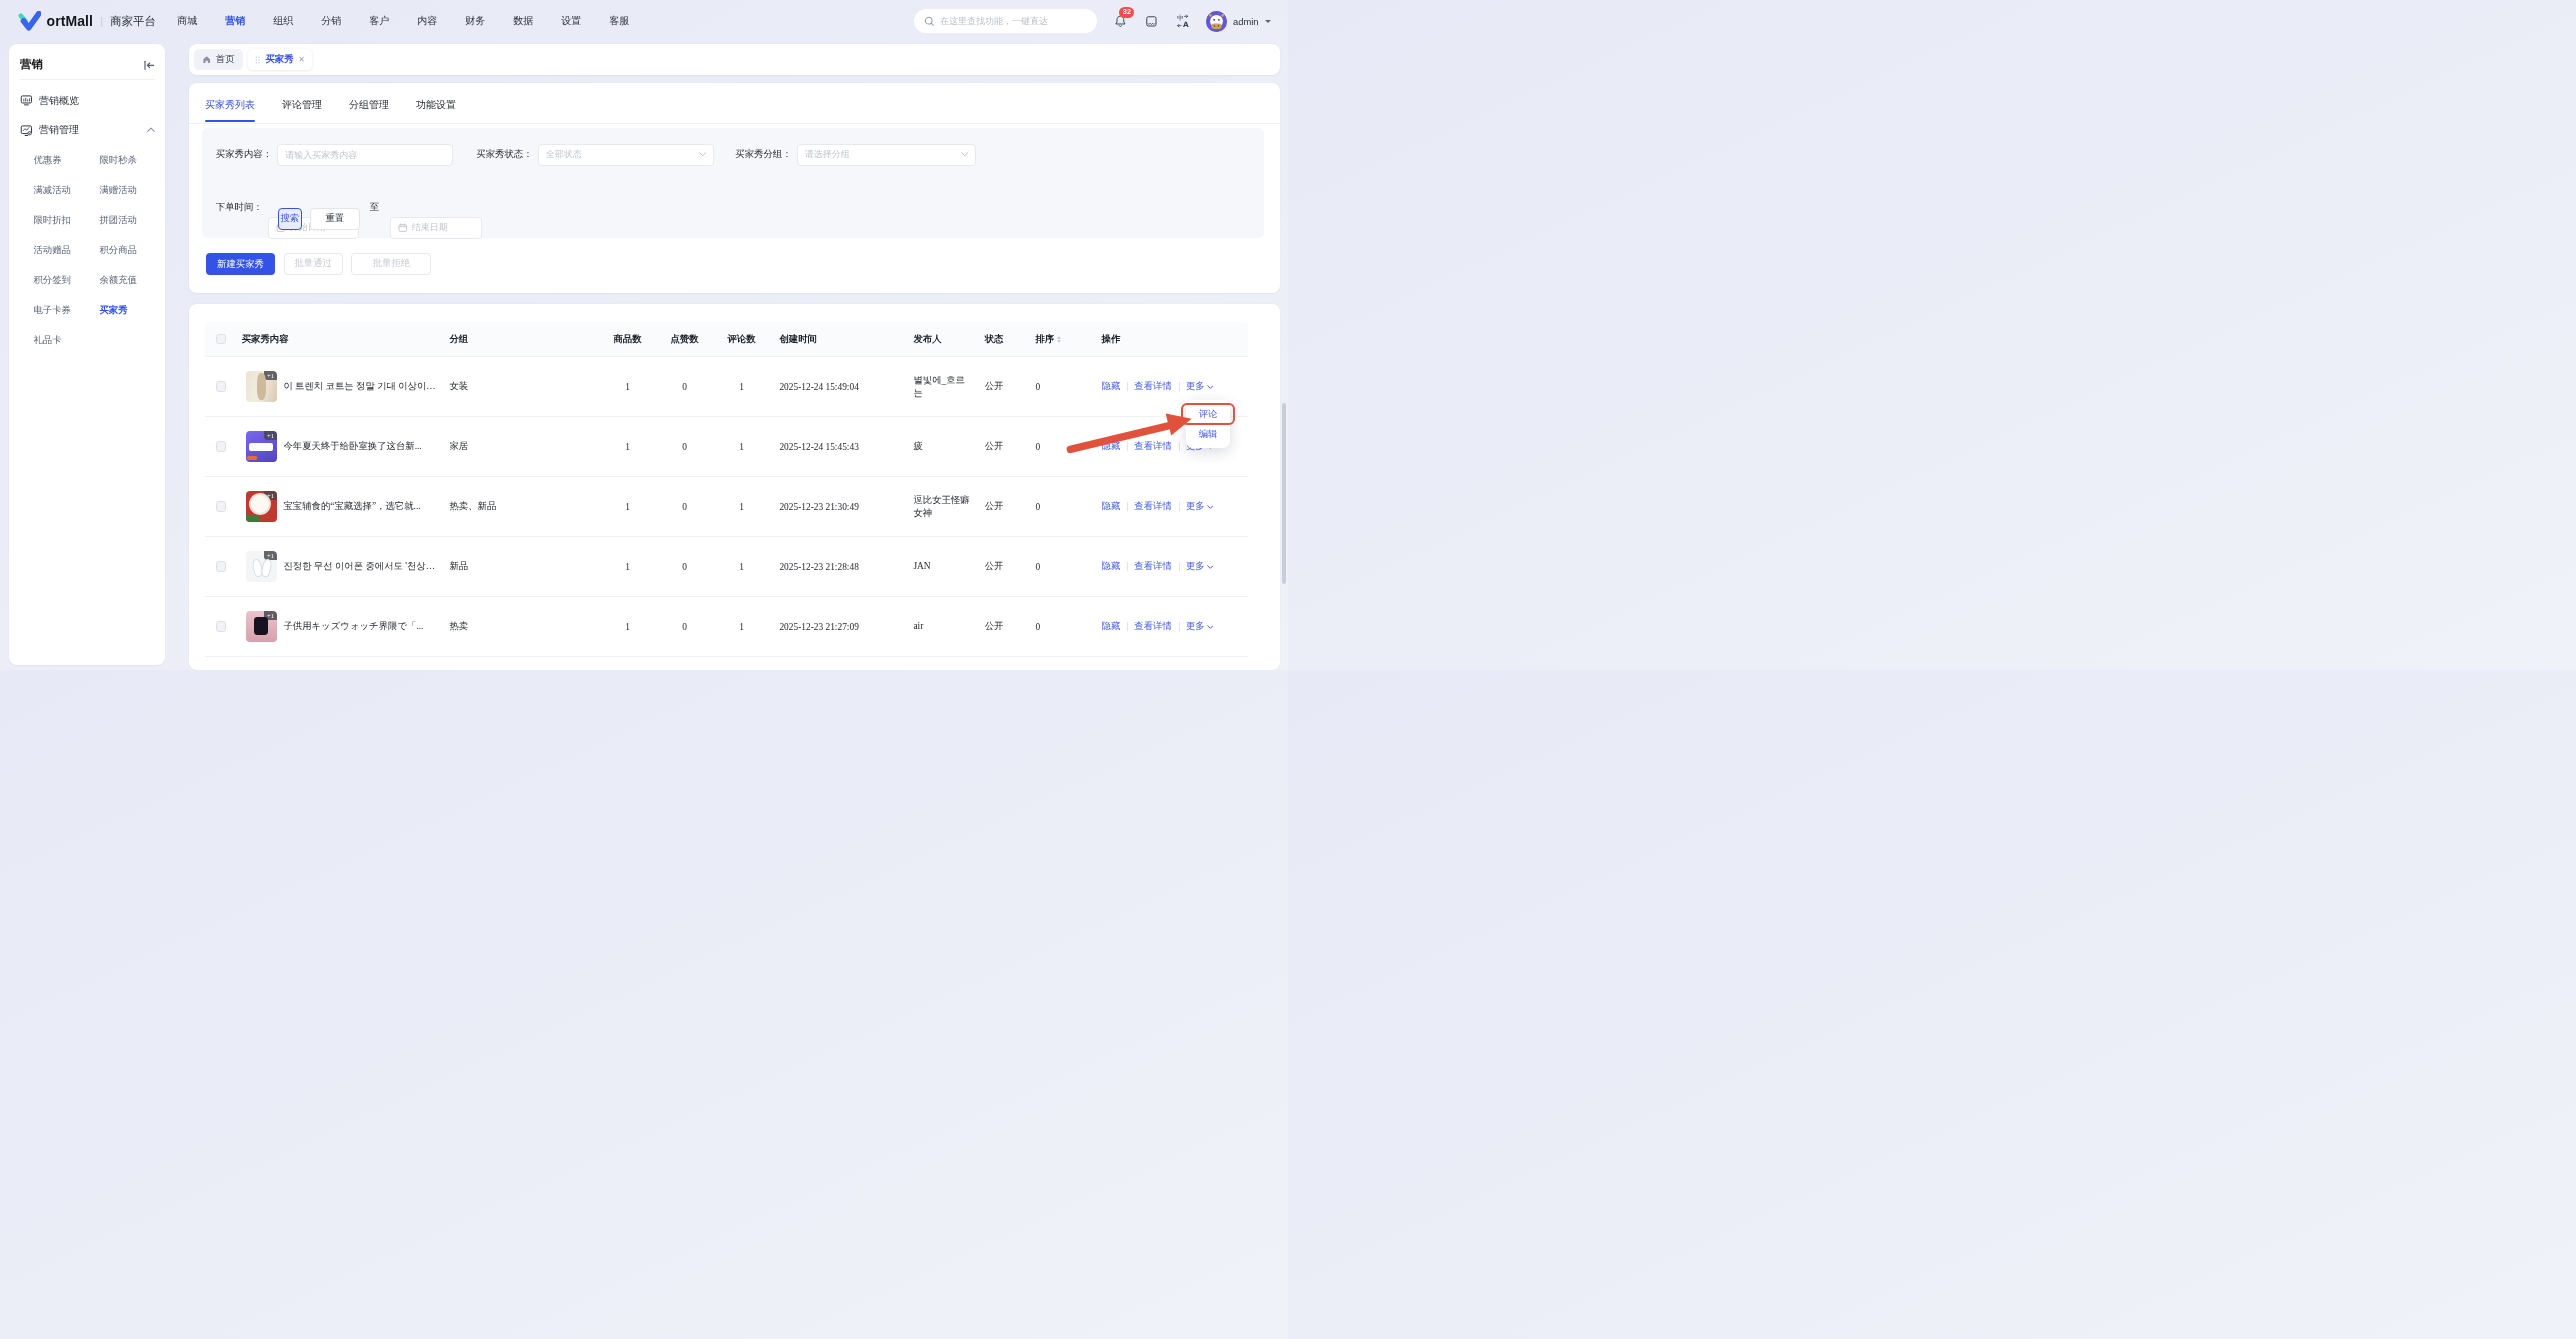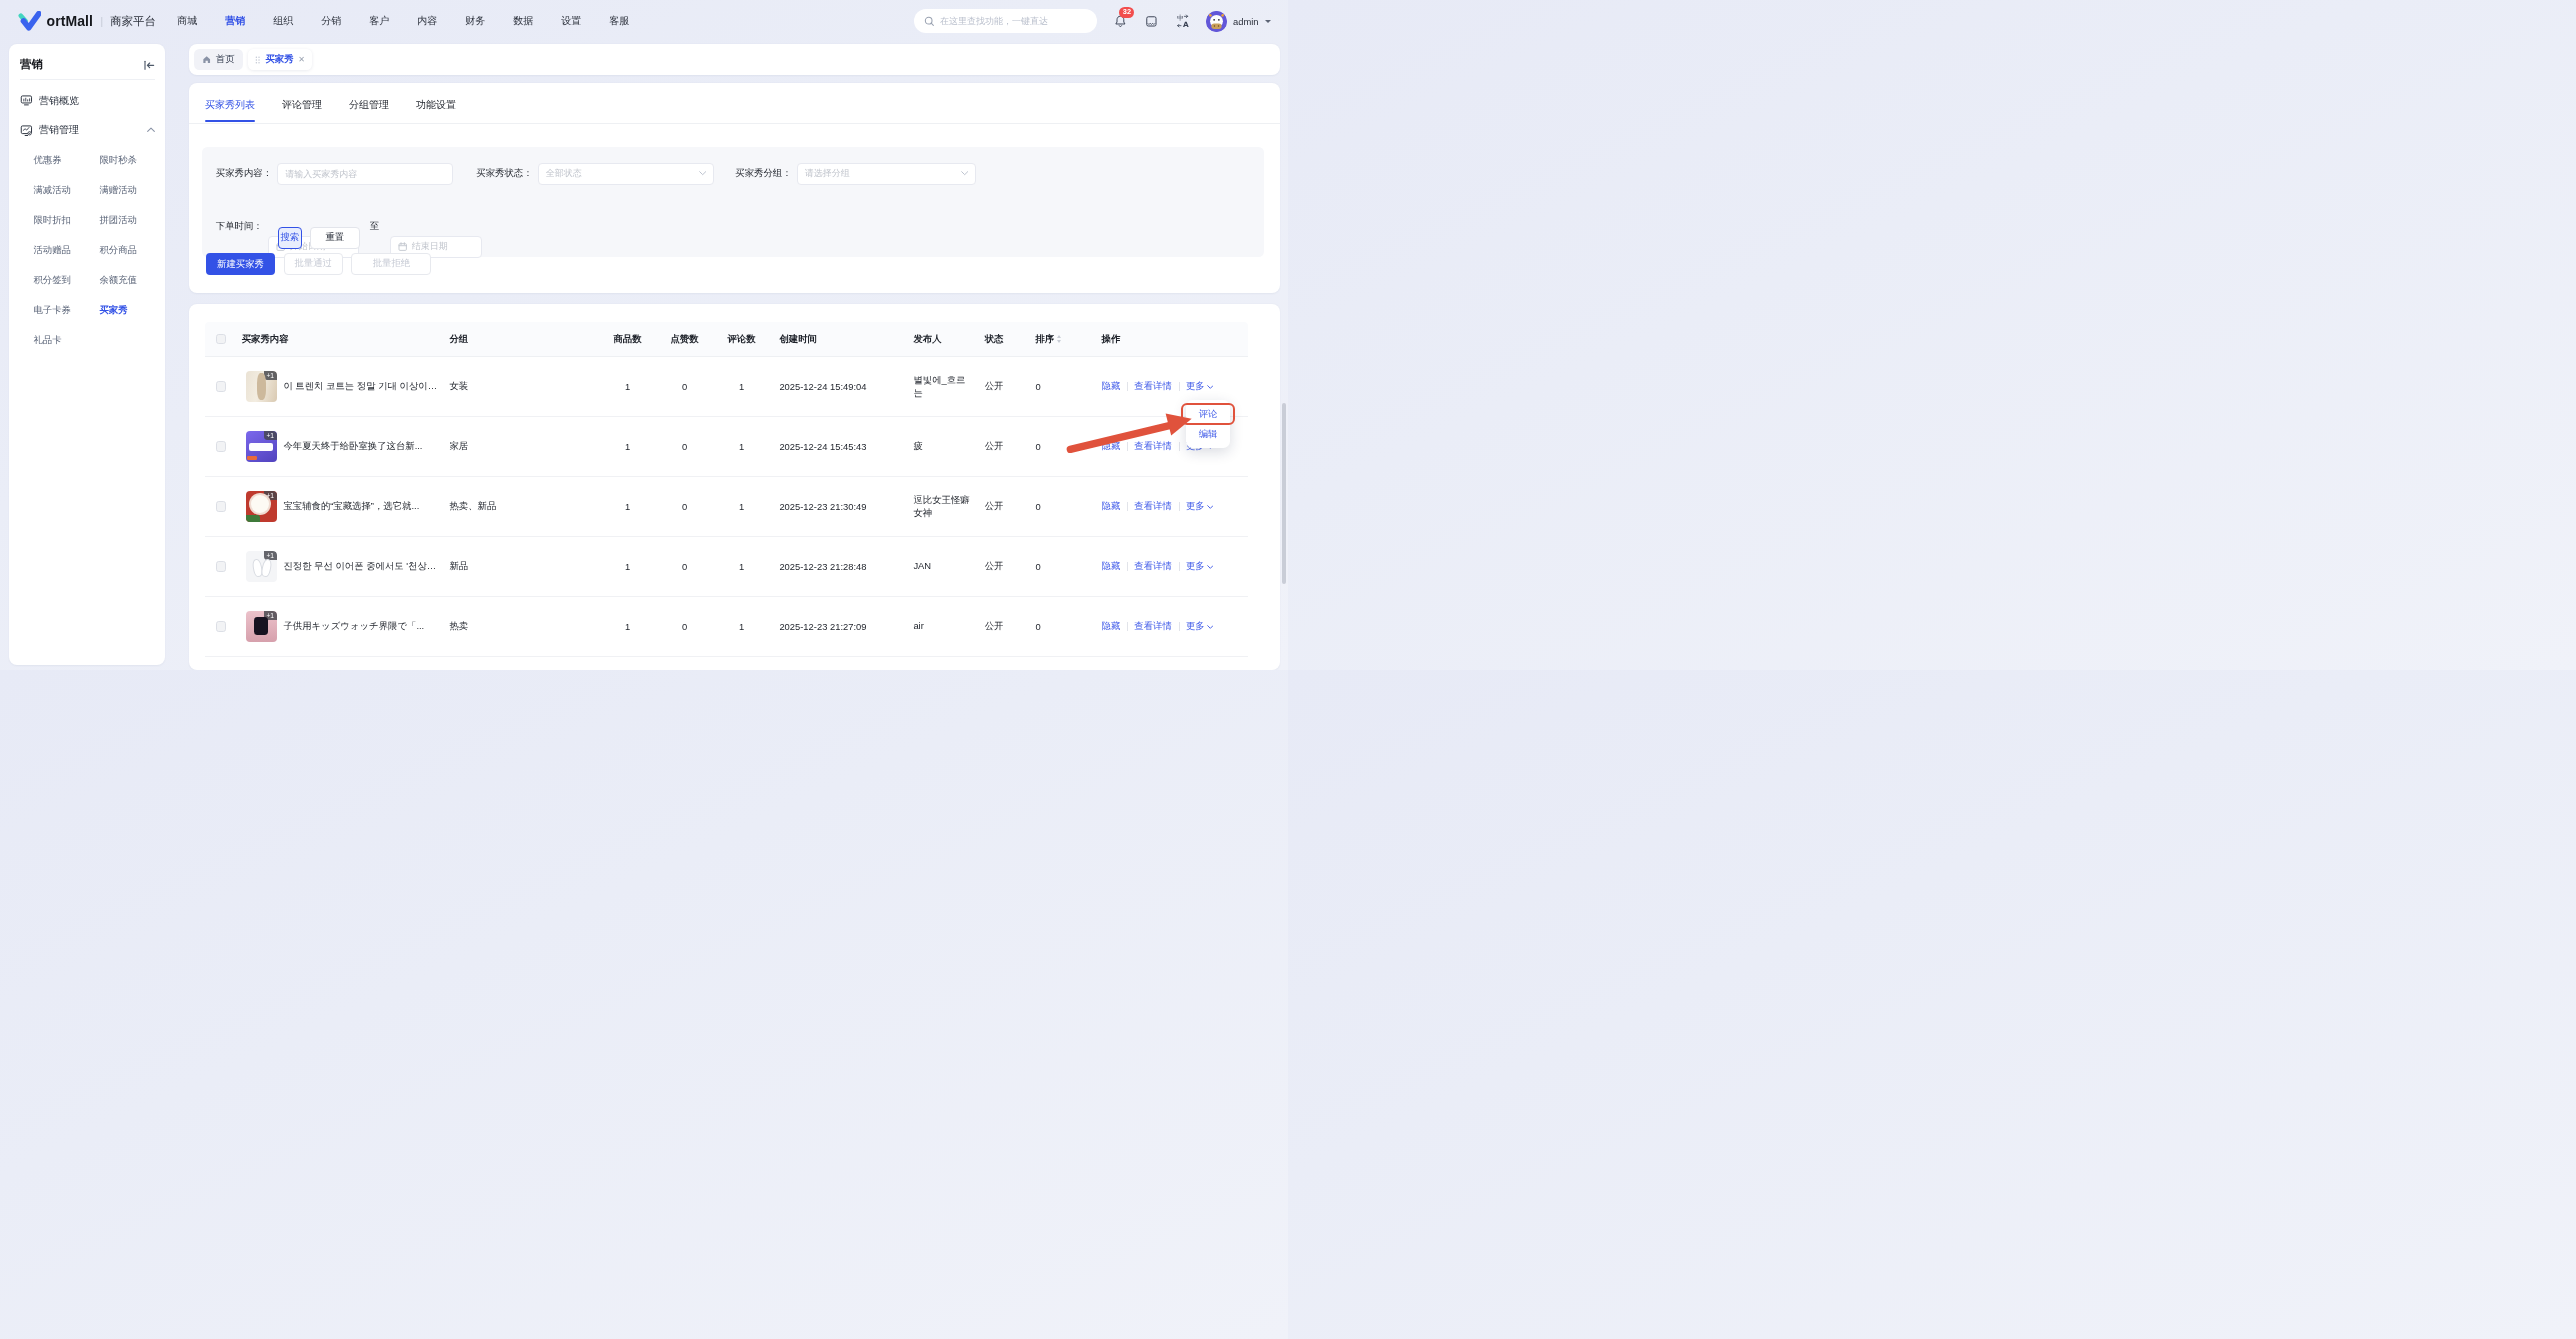--- a/index.html
+++ b/index.html
@@ -50,38 +50,38 @@
   .chip-tab { display:flex; align-items:center; gap:4.7px; height:21px; padding:0 7.4px; background:#fff; border-radius:5.4px; box-shadow:0 0.7px 3.4px rgba(30,40,90,.10); cursor:pointer; }
   .chip-tab .tab-label { font-size:9.4px; color:#3352e6; font-weight:bold; }
   .chip-tab .close-x { font-size:8px; color:#9aa2b1; cursor:pointer; }
   
   .tabs-row { display:flex; gap:27px; padding:14.8px 16px 0 16px; position:relative; }
   .tab { font-size:10px; color:#1d2129; padding-bottom:10px; cursor:pointer; position:relative; }
   .tab.active { color:#3352e6; }
   .tab.active::after { content:""; position:absolute; left:0; right:0; bottom:0; height:2px; background:#3352e6; border-radius:1.3px; z-index:2; }
   .tabs-underline { position:absolute; left:0; right:0; top:40px; height:0.7px; background:#eef0f3; }
   
-  .filter-panel { position:absolute; left:12.8px; top:64px; width:1062px; height:110px; background:#f6f7fa; border-radius:5.4px; }
+  .filter-panel { position:absolute; left:12.8px; top:45px; width:1062px; height:110px; background:#f6f7fa; border-radius:5.4px; }
   .f-row { position:absolute; display:flex; align-items:center; }
   .f-label { font-size:9.4px; color:#1d2129; white-space:nowrap; }
   .f-input, .f-select { background:#fff; border:0.7px solid #e7e9f0; border-radius:4px; height:21.5px; display:flex; align-items:center; padding:0 6.7px; }
   .f-input input { border:none; outline:none; width:100%; font-size:9px; background:transparent; font-family:inherit; color:#333; }
   .f-input input::placeholder { color:#c0c4cc; }
   .f-select { justify-content:space-between; cursor:pointer; }
   .f-select .sel-text { font-size:9px; color:#c0c4cc; }
   .date-box { background:#fff; border:0.7px solid #e7e9f0; border-radius:4px; height:21.5px; display:flex; align-items:center; gap:4.7px; padding:0 6.7px; cursor:pointer;margin-top:40px; }
   .date-box .ph { font-size:9px; color:#c0c4cc; }
   .btn { display:inline-flex; align-items:center; justify-content:center; height:21.5px; border-radius:4px; font-size:9.4px; cursor:pointer; border:0.7px solid transparent; white-space:nowrap; }
   .btn-search { background:#e8edfd; border-color:#3352e6; color:#3352e6; width:24px; }
   .btn-reset { background:#fff; border-color:#e3e5eb; color:#2b303b; width:50px; }
   .btn-primary { background:#3352e6; color:#fff; width:69px; height:22px; }
   .btn-disabled { background:#fff; border-color:#e7e9ee; color:#c6cad4; cursor:not-allowed; }
   .toolbar-row { position:absolute; left:17px; top:170px; display:flex; gap:8.7px; }
   
-  .tbl { position:absolute; left:16px; right:32px; top:18px; }
+  .tbl { position:absolute; left:16px; right:32px; top:18px;font-family:Liberation Serif, serif; }
   .t-row { display:flex; align-items:center; border-bottom:0.7px solid #f0f1f4; }
   .t-head { background:#fafbfd; height:35px; border-radius:4px 4px 0 0; border-bottom:0.7px solid #eef0f3; }
   .t-head .hc { font-size:9.4px; font-weight:bold; color:#1d2129; }
   .t-body-row { height:60px; background:#fff; }
   .c-check { width:32px; display:flex; justify-content:center; flex:none; }
   .checkbox { width:10.7px; height:10.7px; border:0.7px solid #dcdfe6; background:#f2f3f5; border-radius:2.7px; cursor:pointer; }
   .c-content { width:201px; flex:none; display:flex; align-items:center; gap:6.7px; padding-left:8.7px; }
   .c-content .txt { font-size:9.4px; color:#1d2129; white-space:nowrap; overflow:hidden; text-overflow:ellipsis; }
   .c-group { width:161px; flex:none; padding-left:11.4px; font-size:9.4px; }
   .c-num { width:57px; flex:none; text-align:center; font-size:9.4px; }

